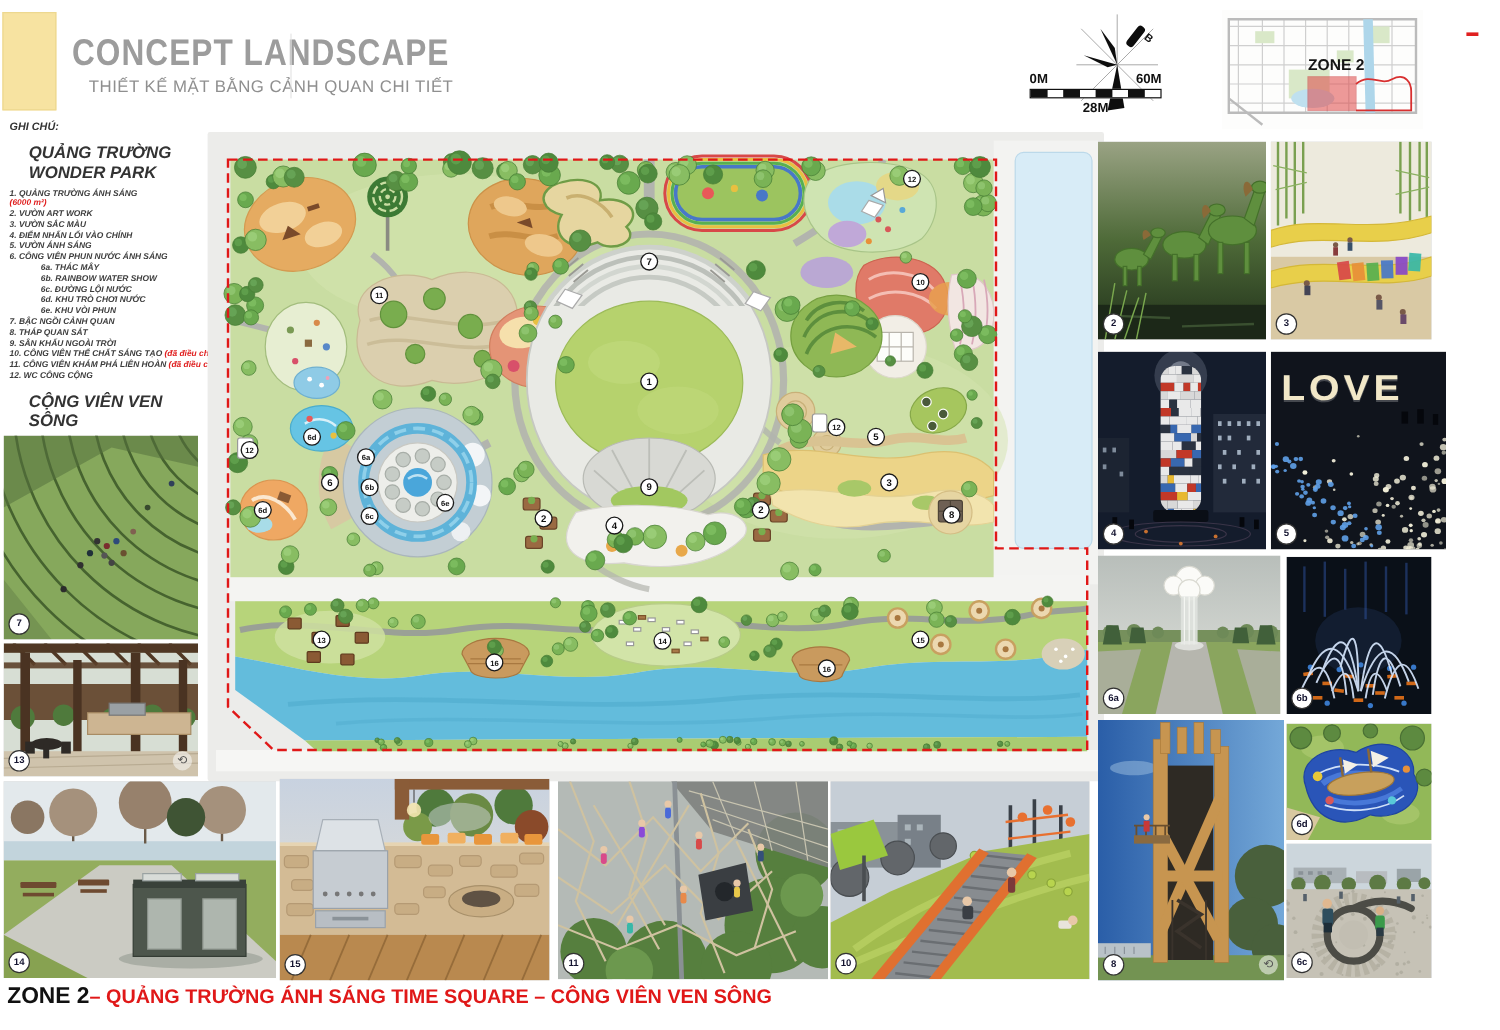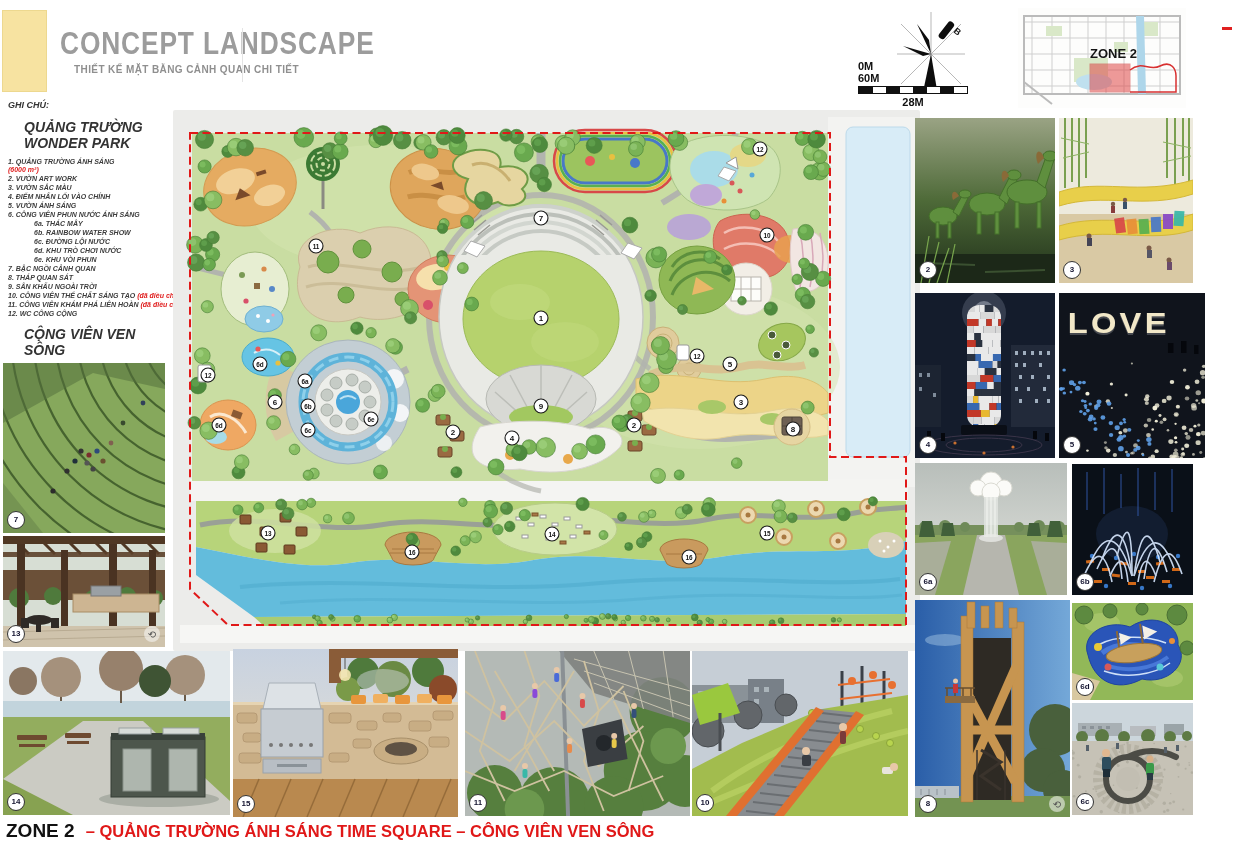--- a/index.html
+++ b/index.html
@@ -2,32 +2,32 @@
 <html><head>
 <meta charset="utf-8">
 <style>
   html,body{margin:0;padding:0;background:#fff;}
   .board{position:relative;width:1250px;height:858px;background:#fff;overflow:hidden;
          font-family:"Liberation Sans",sans-serif;}
   
   .accent{position:absolute;left:2px;top:10px;width:43px;height:80px;background:#f7e3a1;border:1px solid #edd88f;}
   .t1{position:absolute;left:60px;top:26px;font-size:31px;font-weight:bold;color:#9c9c9c;
       letter-spacing:1px;transform:scaleX(.85);transform-origin:left center;white-space:nowrap;}
-  .t2{position:absolute;left:74px;top:64px;font-size:10px;color:#8f8f8f;letter-spacing:.4px;font-weight:bold;white-space:nowrap;}
+  .t2{position:absolute;left:74px;top:64px;font-size:14px;color:#8f8f8f;letter-spacing:.4px;font-weight:normal;white-space:nowrap;}
   .vline{position:absolute;left:242px;top:28px;width:1px;height:54px;background:#e4e4e4;}
   .logo{position:absolute;left:248px;top:8px;width:140px;height:86px;}
   .logo .leaves{position:absolute;left:55px;top:0;width:78px;height:56px;}
   .brand-top{position:absolute;left:2px;top:40px;font-size:10px;letter-spacing:2.5px;color:#17695e;font-weight:bold;}
   .brand-row{position:absolute;left:0;top:52px;font-size:20px;font-weight:bold;color:#0d5a50;letter-spacing:1px;white-space:nowrap;}
   .brand-row .gap{display:inline-block;width:18px;}
   .redtick{position:absolute;left:1222px;top:27px;width:10px;height:3px;background:#e02020;}
   
   .north{position:absolute;left:893px;top:6px;width:75px;height:88px;}
   .scalebar{position:absolute;left:858px;top:60px;width:110px;font-weight:bold;font-size:11px;color:#111;}
-  .sb-top{display:flex;justify-content:space-between;margin-bottom:2px;flex-direction:column;}
+  .sb-top{display:flex;justify-content:space-between;margin-bottom:2px;}
   .sb-bar{display:flex;height:6px;border:1px solid #111;background:#fff;}
   .sb-bar i{flex:1;}
   .sb-bar i:nth-child(odd){background:#111;}
   .sb-mid{text-align:center;margin-top:2px;}
   .keymap{position:absolute;left:1018px;top:8px;width:168px;height:100px;}
   .keymap .zlabel{position:absolute;left:72px;top:38px;font-size:13px;font-weight:bold;color:#151515;}
   
   .legend{position:absolute;left:8px;top:100px;width:170px;font-size:7px;line-height:1.14;
           color:#3c3c3c;font-weight:bold;font-style:italic;}
   .lg-head{font-size:9px;margin-bottom:10px;color:#333;}
@@ -43,21 +43,21 @@
   figure.photo svg{display:block;width:100%;height:100%;}
   .badge{position:absolute;left:4px;bottom:4px;width:16px;height:16px;border-radius:50%;
          background:#fff;border:1px solid #333;color:#141430;font-size:8px;font-weight:bold;
          display:flex;align-items:center;justify-content:center;line-height:1;}
   .wm{position:absolute;right:5px;bottom:5px;width:16px;height:16px;border-radius:50%;
       background:rgba(250,250,250,.55);color:#555;font-size:10px;
       display:flex;align-items:center;justify-content:center;}
   
   .caption{position:absolute;left:6px;top:820px;white-space:nowrap;}
   .caption .cz{font-size:19px;font-weight:800;color:#111;}
-  .caption .cr{font-size:16.5px;font-weight:800;color:#e01818;margin-left:11px;}
+  .caption .cr{font-size:16.5px;font-weight:800;color:#e01818;margin-left:0;}
 </style>
 </head>
 <body>
 
 <div class="board">
 
   <div class="accent"></div>
   <div class="t1">CONCEPT LANDSCAPE</div>
   <div class="t2">THIẾT KẾ MẶT BẰNG CẢNH QUAN CHI TIẾT</div>
   <div class="vline"></div>

